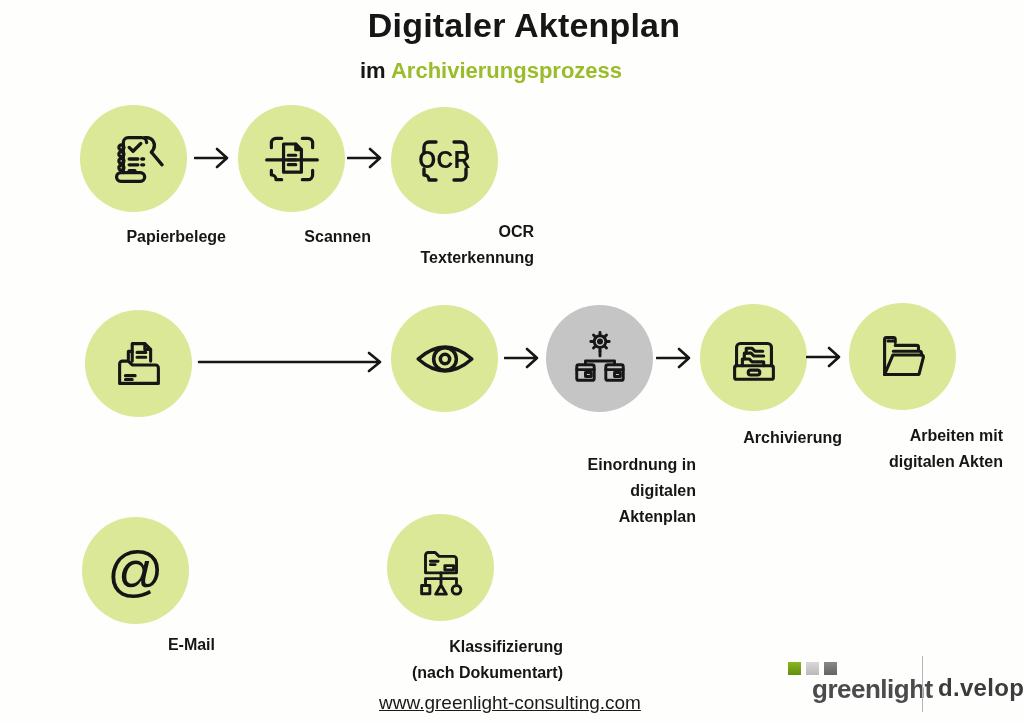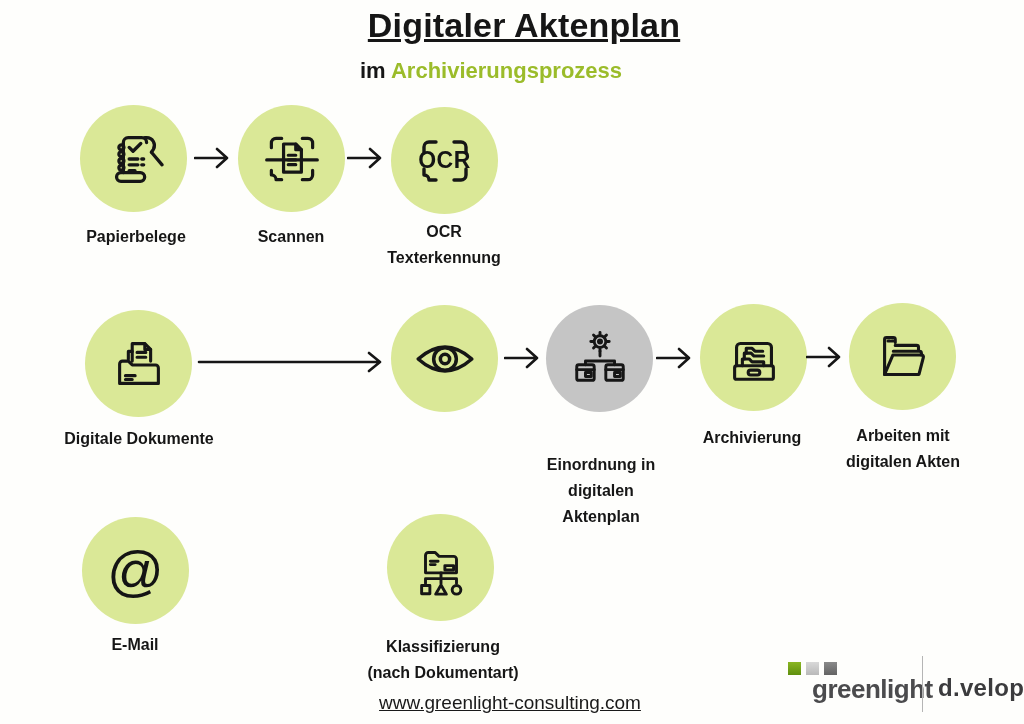--- a/index.html
+++ b/index.html
@@ -1,35 +1,35 @@
 <!DOCTYPE html>
 <html><head>
 <meta charset="utf-8">
 <style>
   html,body{margin:0;padding:0;background:#ffffff;}
   #canvas{position:relative;width:1024px;height:724px;background:#fefefc;overflow:hidden;
           font-family:"Liberation Sans",sans-serif;color:#161616;}
   .title{position:absolute;top:6px;left:0;width:1024px;text-align:center;
          font-size:34px;font-weight:700;letter-spacing:0.2px;}
-  .title span{margin-left:24px;text-decoration:underline;}
+  .title span{margin-left:24px;}
   .subtitle{position:absolute;top:58px;left:0;width:952px;text-align:center;
             font-size:22px;font-weight:700;}
   .subtitle .inner{margin-left:30px;}
   .subtitle .hl{color:#9bbc2a;}
   .node{position:absolute;width:107px;height:107px;border-radius:50%;
         display:flex;align-items:center;justify-content:center;}
   .node.green{background:#dae897;}
   .node.gray{background:#c5c5c5;}
   .node svg{display:block;}
   .icon-wrap{position:relative;display:flex;align-items:center;justify-content:center;}
   .ocr-text{position:absolute;left:0;top:0;width:100%;height:100%;
             display:flex;align-items:center;justify-content:center;
             font-size:23px;font-weight:600;letter-spacing:0.5px;color:#141414;}
   .at-text{font-size:56px;font-weight:500;color:#141414;line-height:1;}
-  .label{position:absolute;text-align:center;font-size:16px;font-weight:600;
+  .label{position:absolute;text-align:right;font-size:16px;font-weight:600;
          line-height:26px;white-space:pre-line;color:#161616;}
   .arrow{position:absolute;}
   .weblink{position:absolute;left:360px;top:692px;width:300px;text-align:center;}
   .weblink a{color:#1a1a1a;font-size:19px;font-weight:500;text-decoration:underline;}
   .gl-logo{position:absolute;left:786px;top:662px;width:130px;height:48px;}
   .gl-squares{position:absolute;left:2px;top:0;display:flex;gap:5px;}
   .gl-squares i{width:13px;height:13px;display:block;}
   .gl-sq-green{background:linear-gradient(#8ab622,#5f8f0e);}
   .gl-sq-silver{background:linear-gradient(#d9d9d9,#b9b9b9);}
   .gl-sq-dark{background:linear-gradient(#8a8a8a,#636363);}
@@ -198,21 +198,20 @@
     <path d="M1 13 H30 M23 4 L33 13 L23 22" fill="none" stroke="#161616" stroke-width="2.6" stroke-linecap="round" stroke-linejoin="round"></path>
   </svg>
   <svg class="arrow" style="left:806px;top:344px;" width="40" height="26">
     <path d="M1 13 H30 M23 4 L33 13 L23 22" fill="none" stroke="#161616" stroke-width="2.6" stroke-linecap="round" stroke-linejoin="round"></path>
   </svg>
 
   <div class="label" style="left:46px;top:224px;width:180px;">Papierbelege</div>
   <div class="label" style="left:211px;top:224px;width:160px;">Scannen</div>
   <div class="label" style="left:354px;top:219px;width:180px;">OCR
 Texterkennung</div>
-  <div class="label" style="left:19px;top:426px;width:240px;">Digitale Dokumente</div>
   <div class="label" style="left:506px;top:427px;width:190px;margin-top:25px;">Einordnung in
 digitalen
 Aktenplan</div>
   <div class="label" style="left:662px;top:425px;width:180px;">Archivierung</div>
   <div class="label" style="left:55px;top:632px;width:160px;">E-Mail</div>
   <div class="label" style="left:803px;top:423px;width:200px;">Arbeiten mit
 digitalen Akten</div>
   <div class="label" style="left:323px;top:634px;width:240px;">Klassifizierung
 (nach Dokumentart)</div>
 

